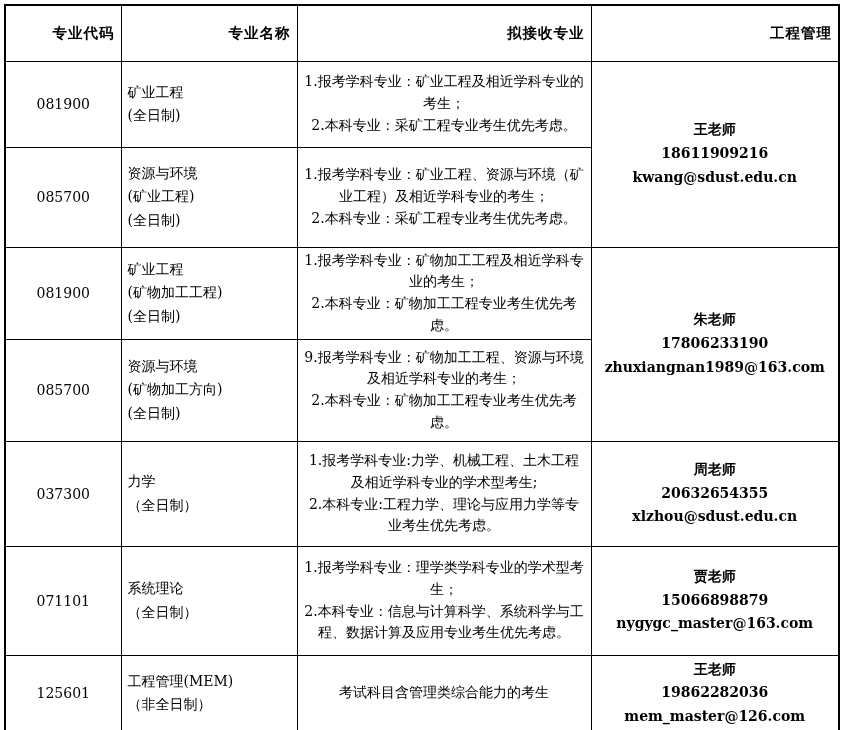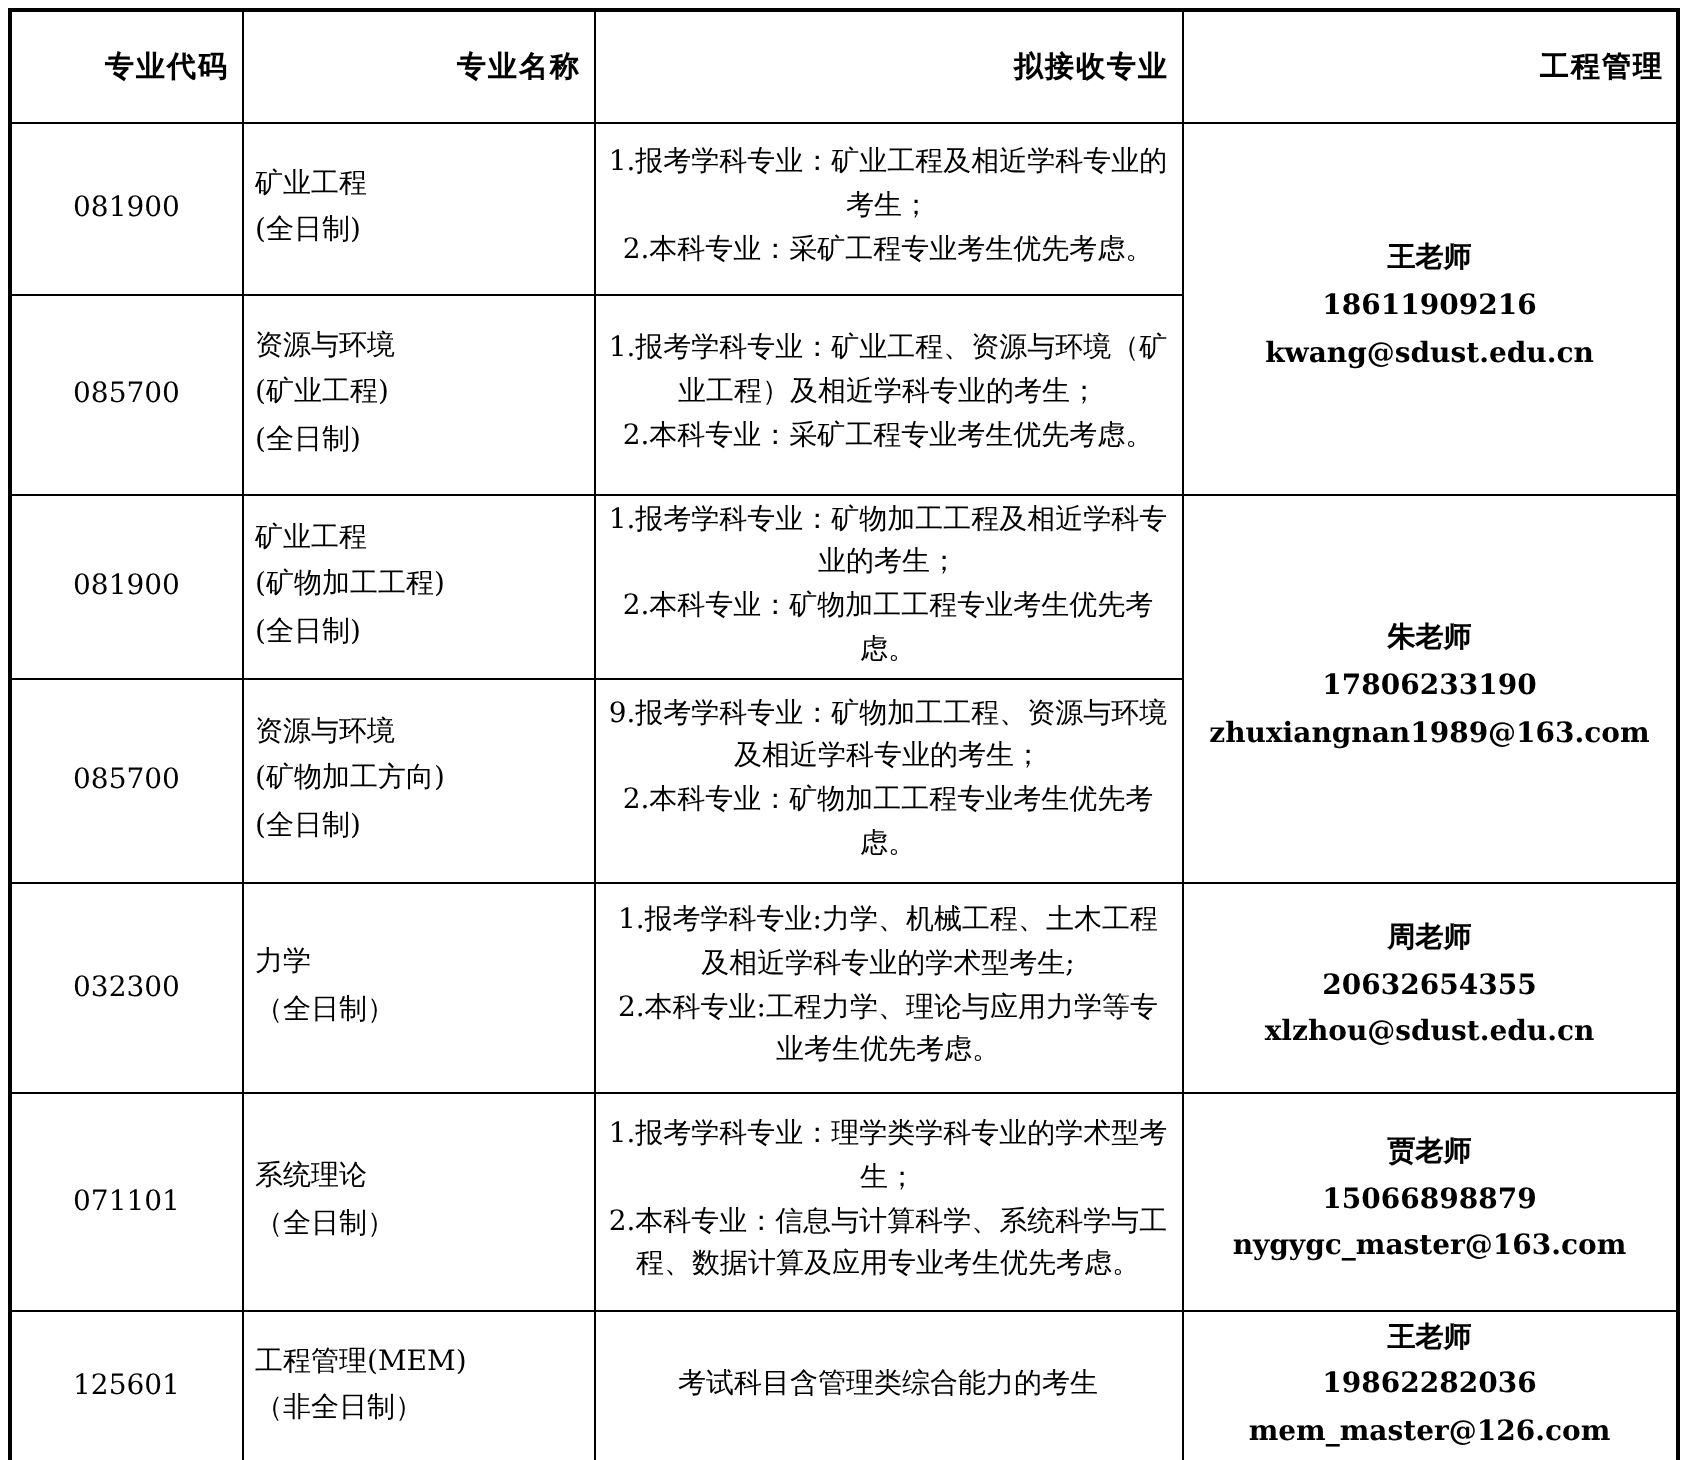--- a/index.html
+++ b/index.html
@@ -127,21 +127,21 @@
     <tr class="r4">
       <td class="c-code">085700</td>
       <td class="c-name">资源与环境
 (矿物加工方向)
 (全日制)</td>
       <td class="c-accepted">9.报考学科专业：矿物加工工程、资源与环境及相近学科专业的考生；
 2.本科专业：矿物加工工程专业考生优先考虑。</td>
     </tr>
 
     <tr class="r5">
-      <td class="c-code">032300</td>
+      <td class="c-code">037300</td>
       <td class="c-name">力学
 （全日制）</td>
       <td class="c-accepted">1.报考学科专业:力学、机械工程、土木工程及相近学科专业的学术型考生;
 2.本科专业:工程力学、理论与应用力学等专业考生优先考虑。</td>
       <td class="c-contact">
         <div>周老师</div>
         <div>20632654355</div>
         <div>xlzhou@sdust.edu.cn</div>
       </td>
     </tr>

